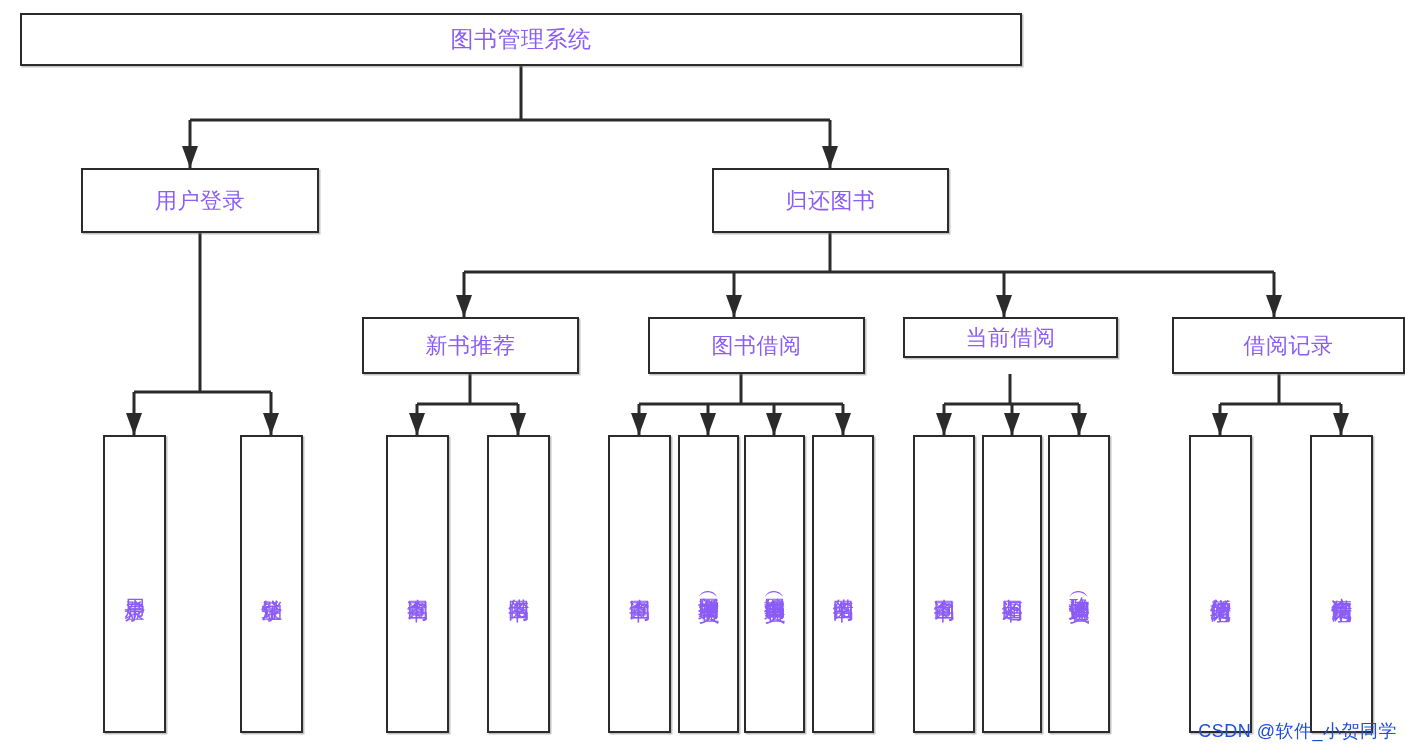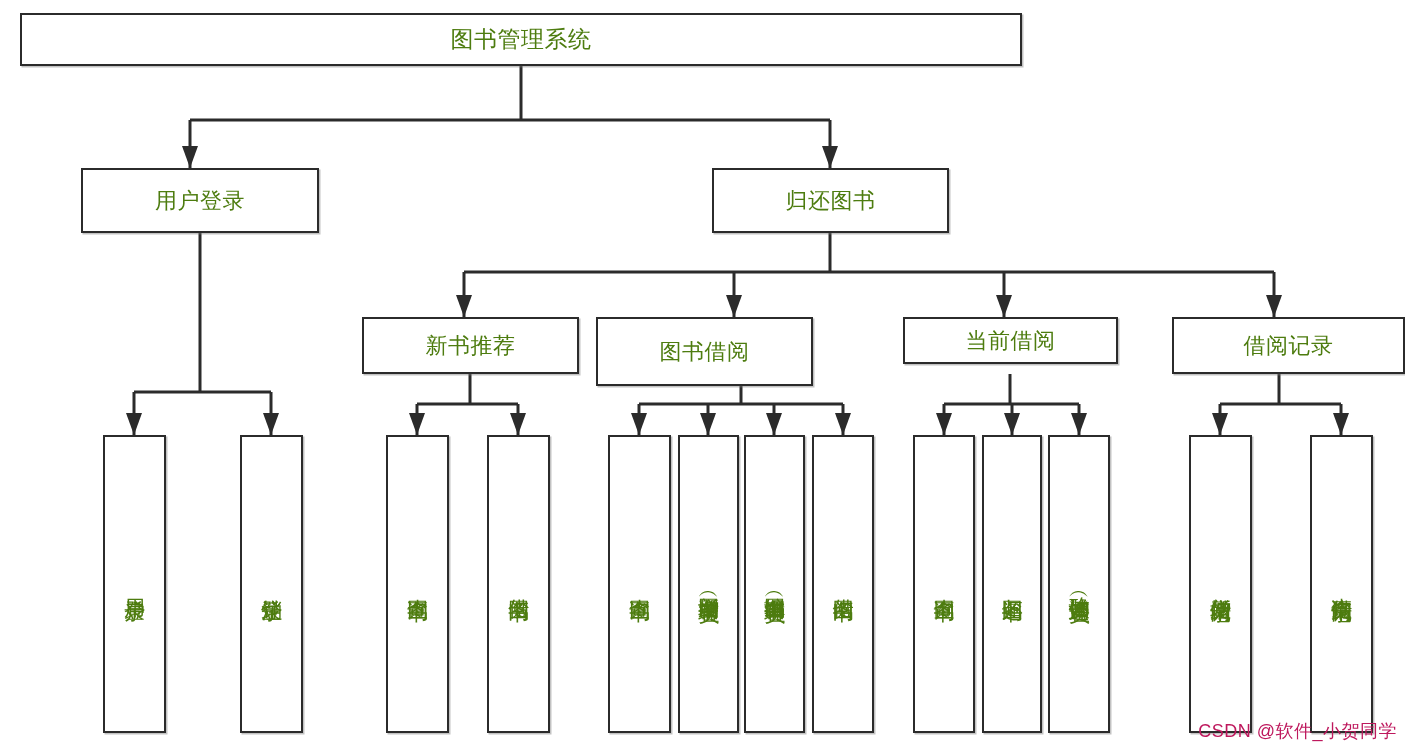--- a/index.html
+++ b/index.html
@@ -29,21 +29,21 @@
     position: absolute;
     box-sizing: border-box;
     border: 2px solid #2b2b2b;
     background: #ffffff;
     display: flex;
     align-items: center;
     justify-content: center;
     box-shadow: 1.5px 1.5px 0 rgba(120,120,120,0.45);
   }
   .node .label {
-    color: #4d7c0f;
+    color: #8b5cf6;
     font-size: 22px;
     line-height: 1.18;
     letter-spacing: 0.5px;
     white-space: nowrap;
   }
   .node.horiz .label {
     writing-mode: horizontal-tb;
   }
   .node.vert {
     align-items: center;
@@ -54,21 +54,21 @@
     text-orientation: upright;
     font-size: 21px;
     line-height: 1.16;
     letter-spacing: 1px;
   }
   .node.root .label { font-size: 23px; }
   #watermark {
     position: absolute;
     right: 8px;
     bottom: 4px;
-    color: #be185d;
+    color: #1d4ed8;
     font-size: 18px;
     letter-spacing: 0.5px;
     white-space: nowrap;
   }
 </style>
 </head>
 <body>
 
 <div id="canvas">
   <svg id="edges" viewBox="0 0 1405 747" xmlns="http://www.w3.org/2000/svg">
@@ -131,24 +131,24 @@
       </div>
       <div class="node horiz" style="left: 81px; top: 168px; width: 238px; height: 65px;">
         <span class="label">用户登录</span>
       </div>
       <div class="node horiz" style="left: 712px; top: 168px; width: 237px; height: 65px;">
         <span class="label">归还图书</span>
       </div>
       <div class="node horiz" style="left: 362px; top: 317px; width: 217px; height: 57px;">
         <span class="label">新书推荐</span>
       </div>
-      <div class="node horiz" style="left: 596px; top: 317px; width: 217px; height: 69px;">
+      <div class="node horiz" style="left: 648px; top: 317px; width: 217px; height: 57px;">
         <span class="label">图书借阅</span>
       </div>
-      <div class="node horiz" style="left: 903px; top: 317px; width: 215px; height: 47px;">
+      <div class="node horiz" style="left: 903px; top: 317px; width: 215px; height: 41px;">
         <span class="label">当前借阅</span>
       </div>
       <div class="node horiz" style="left: 1172px; top: 317px; width: 233px; height: 57px;">
         <span class="label">借阅记录</span>
       </div>
       <div class="node vert" style="left: 103px; top: 435px; width: 63px; height: 298px;">
         <span class="label">用户登录</span>
       </div>
       <div class="node vert" style="left: 240px; top: 435px; width: 63px; height: 298px;">
         <span class="label">注销登录</span>

